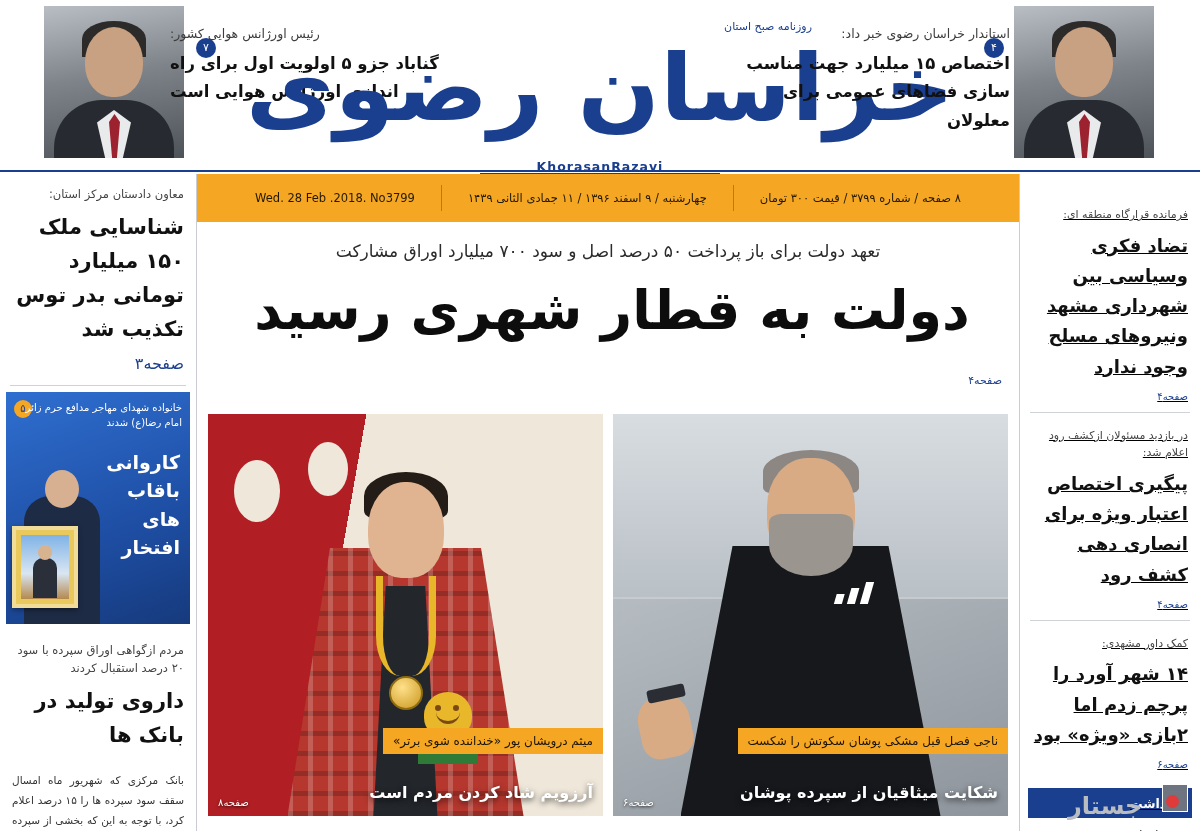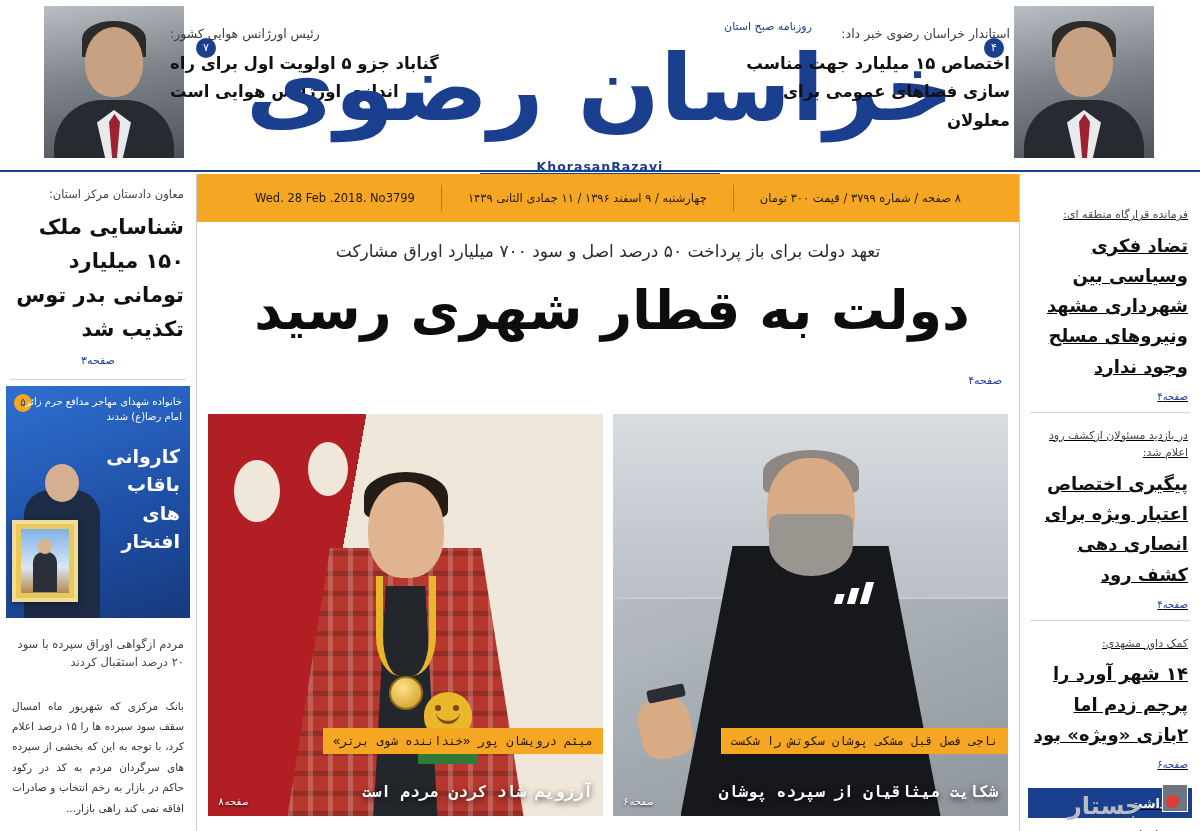--- a/index.html
+++ b/index.html
@@ -125,21 +125,21 @@
   .col-left {
     position: absolute; top: 174px; left: 0; width: 196px; height: 657px;
     border-left: 0;
   }
   .lc-block { padding: 12px 12px 10px 12px; direction: rtl; text-align: right; }
   .lc-kicker { font-size: 11.5px; color: #444; line-height: 1.55; margin-bottom: 6px; }
   .lc-head {
     font-size: 21px; font-weight: bold; color: #111; line-height: 1.62;
   }
   .lc-page {
-    font-size: 11px; color: #1b3f8f; margin-top: 8px; text-align: center;
+    font-size: 16px; color: #1b3f8f; margin-top: 8px;
   }
   .hr-thin { height: 1px; background: #cfd2d6; margin: 2px 10px; }
 
   .promo-blue {
     position: relative; margin: 6px 6px; height: 232px;
     background: linear-gradient(160deg,#2f6fd0 0%, #1e4ea4 60%, #163a7c 100%);
     overflow: hidden;
   }
   .promo-blue .pb-kicker {
     position: absolute; top: 8px; right: 8px; width: 176px;
@@ -235,21 +235,21 @@
     letter-spacing: -1px;
   }
   .main-page {
     position: absolute; right: 18px; top: 152px;
     font-size: 11px; color: #1b3f8f; direction: rtl;
   }
   .photo-row {
     position: absolute; top: 192px; left: 12px; width: 800px; height: 402px;
     display: flex; gap: 10px;
   }
-  .photo-card { position: relative; flex: 1; overflow: hidden; background: #6d28d9; font-family: Liberation Mono, monospace; }
+  .photo-card { position: relative; flex: 1; overflow: hidden; background: #6d28d9; }
 
   
   .p1-bg { position: absolute; inset: 0;
     background: linear-gradient(100deg,#b11f24 0%, #b11f24 34%, #efe7da 34%, #efe7da 100%); }
   .p1-dot { position: absolute; border-radius: 50%; background: #f2ece2; }
   .p1-dot.a { left: 26px; top: 46px; width: 46px; height: 62px; background: #efe7da; }
   .p1-dot.b { left: 100px; top: 28px; width: 40px; height: 54px; background: #efe7da; }
   .p1-dot.c { left: 168px; top: 60px; width: 34px; height: 44px; background: #efe7da; }
   .p1-body {
     position: absolute; bottom: 0; left: 50%; margin-left: -118px;
@@ -488,20 +488,21 @@
         </div>
         <div class="pb-frame">
           <div class="inner"></div>
           <div class="figure"></div>
         </div>
       </div>
     </div>
 
     <div class="lc-block">
       <div class="lc-kicker">مردم ازگواهی اوراق سپرده با سود ۲۰ درصد استقبال کردند</div>
+      <div class="lc-head">داروی تولید در بانک ها</div>
     </div>
     <div class="lc-body">بانک مرکزی که شهریور ماه امسال سقف سود سپرده ها را ۱۵ درصد اعلام کرد، با توجه به این که بخشی از سپرده های سرگردان مردم به کد در رکود حاکم در بازار به رخم انتخاب و صادرات افاقه نمی کند راهی بازار...</div>
   </div>
 
   <div class="center">
     <div class="sub-lead">تعهد دولت برای باز پرداخت ۵۰ درصد اصل و سود ۷۰۰ میلیارد اوراق مشارکت</div>
     <div class="main-head">دولت به قطار شهری رسید</div>
     <div class="main-page">صفحه۴</div>
 
     <div class="photo-row">

